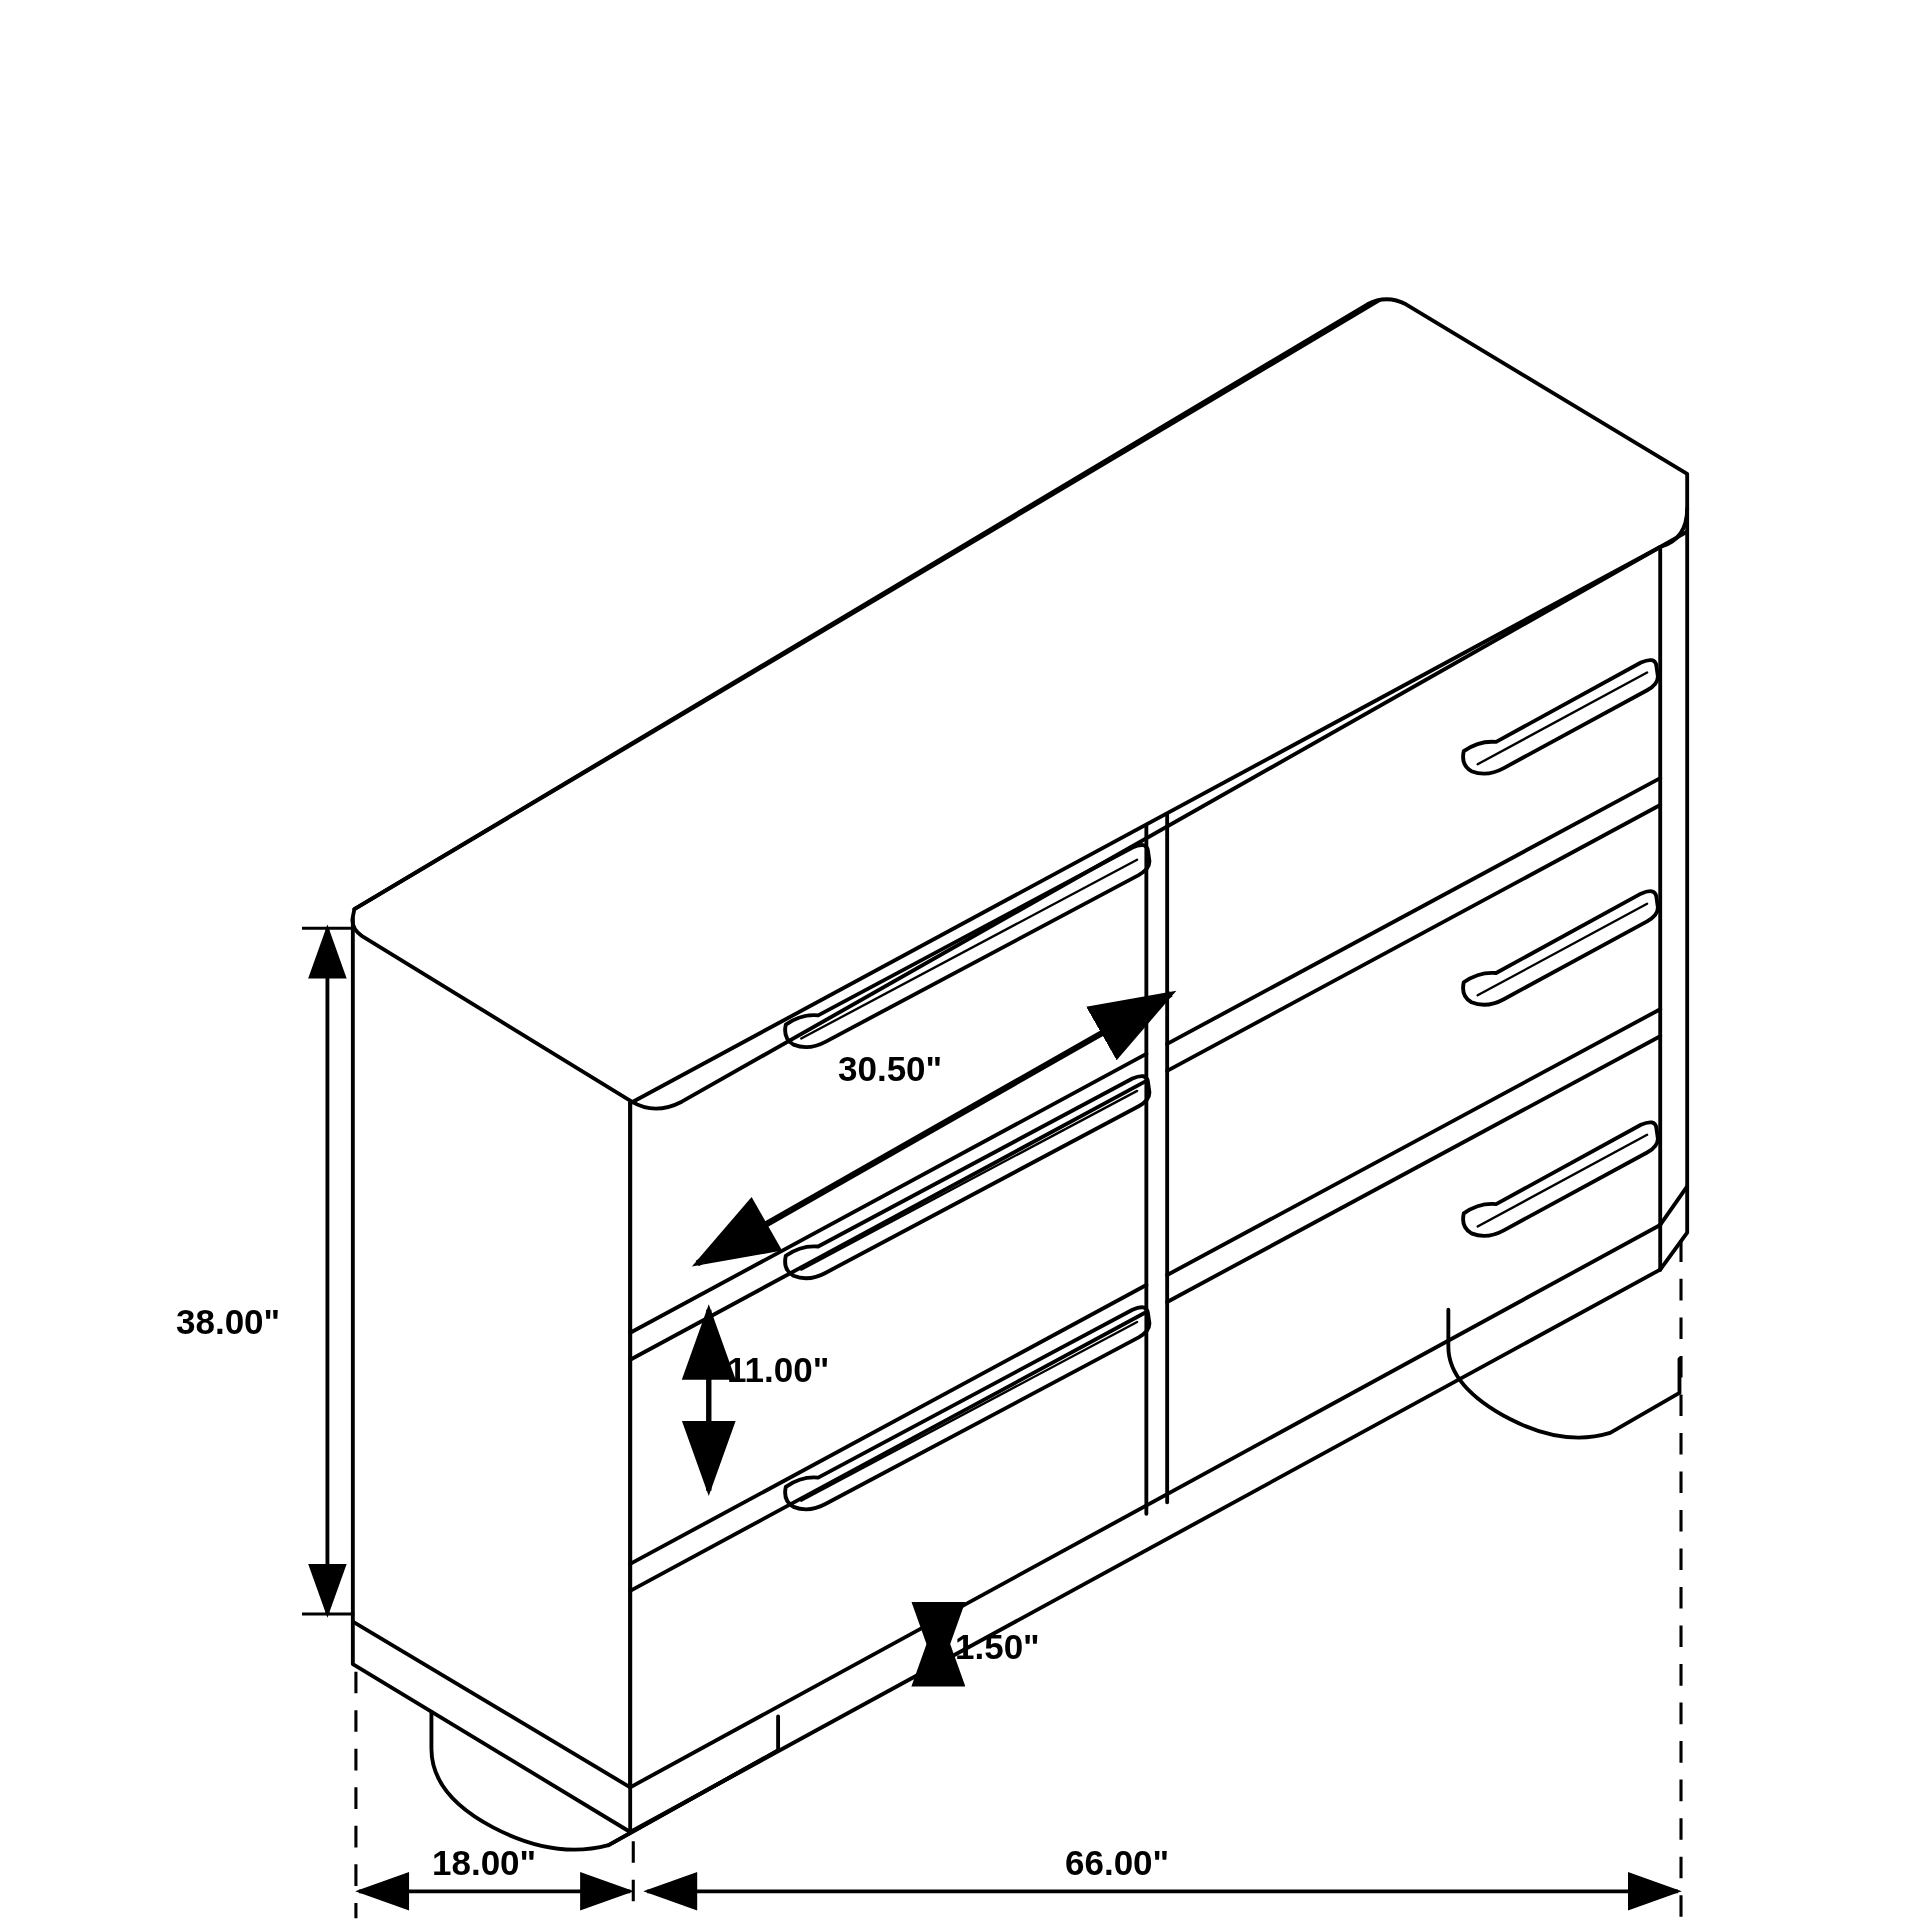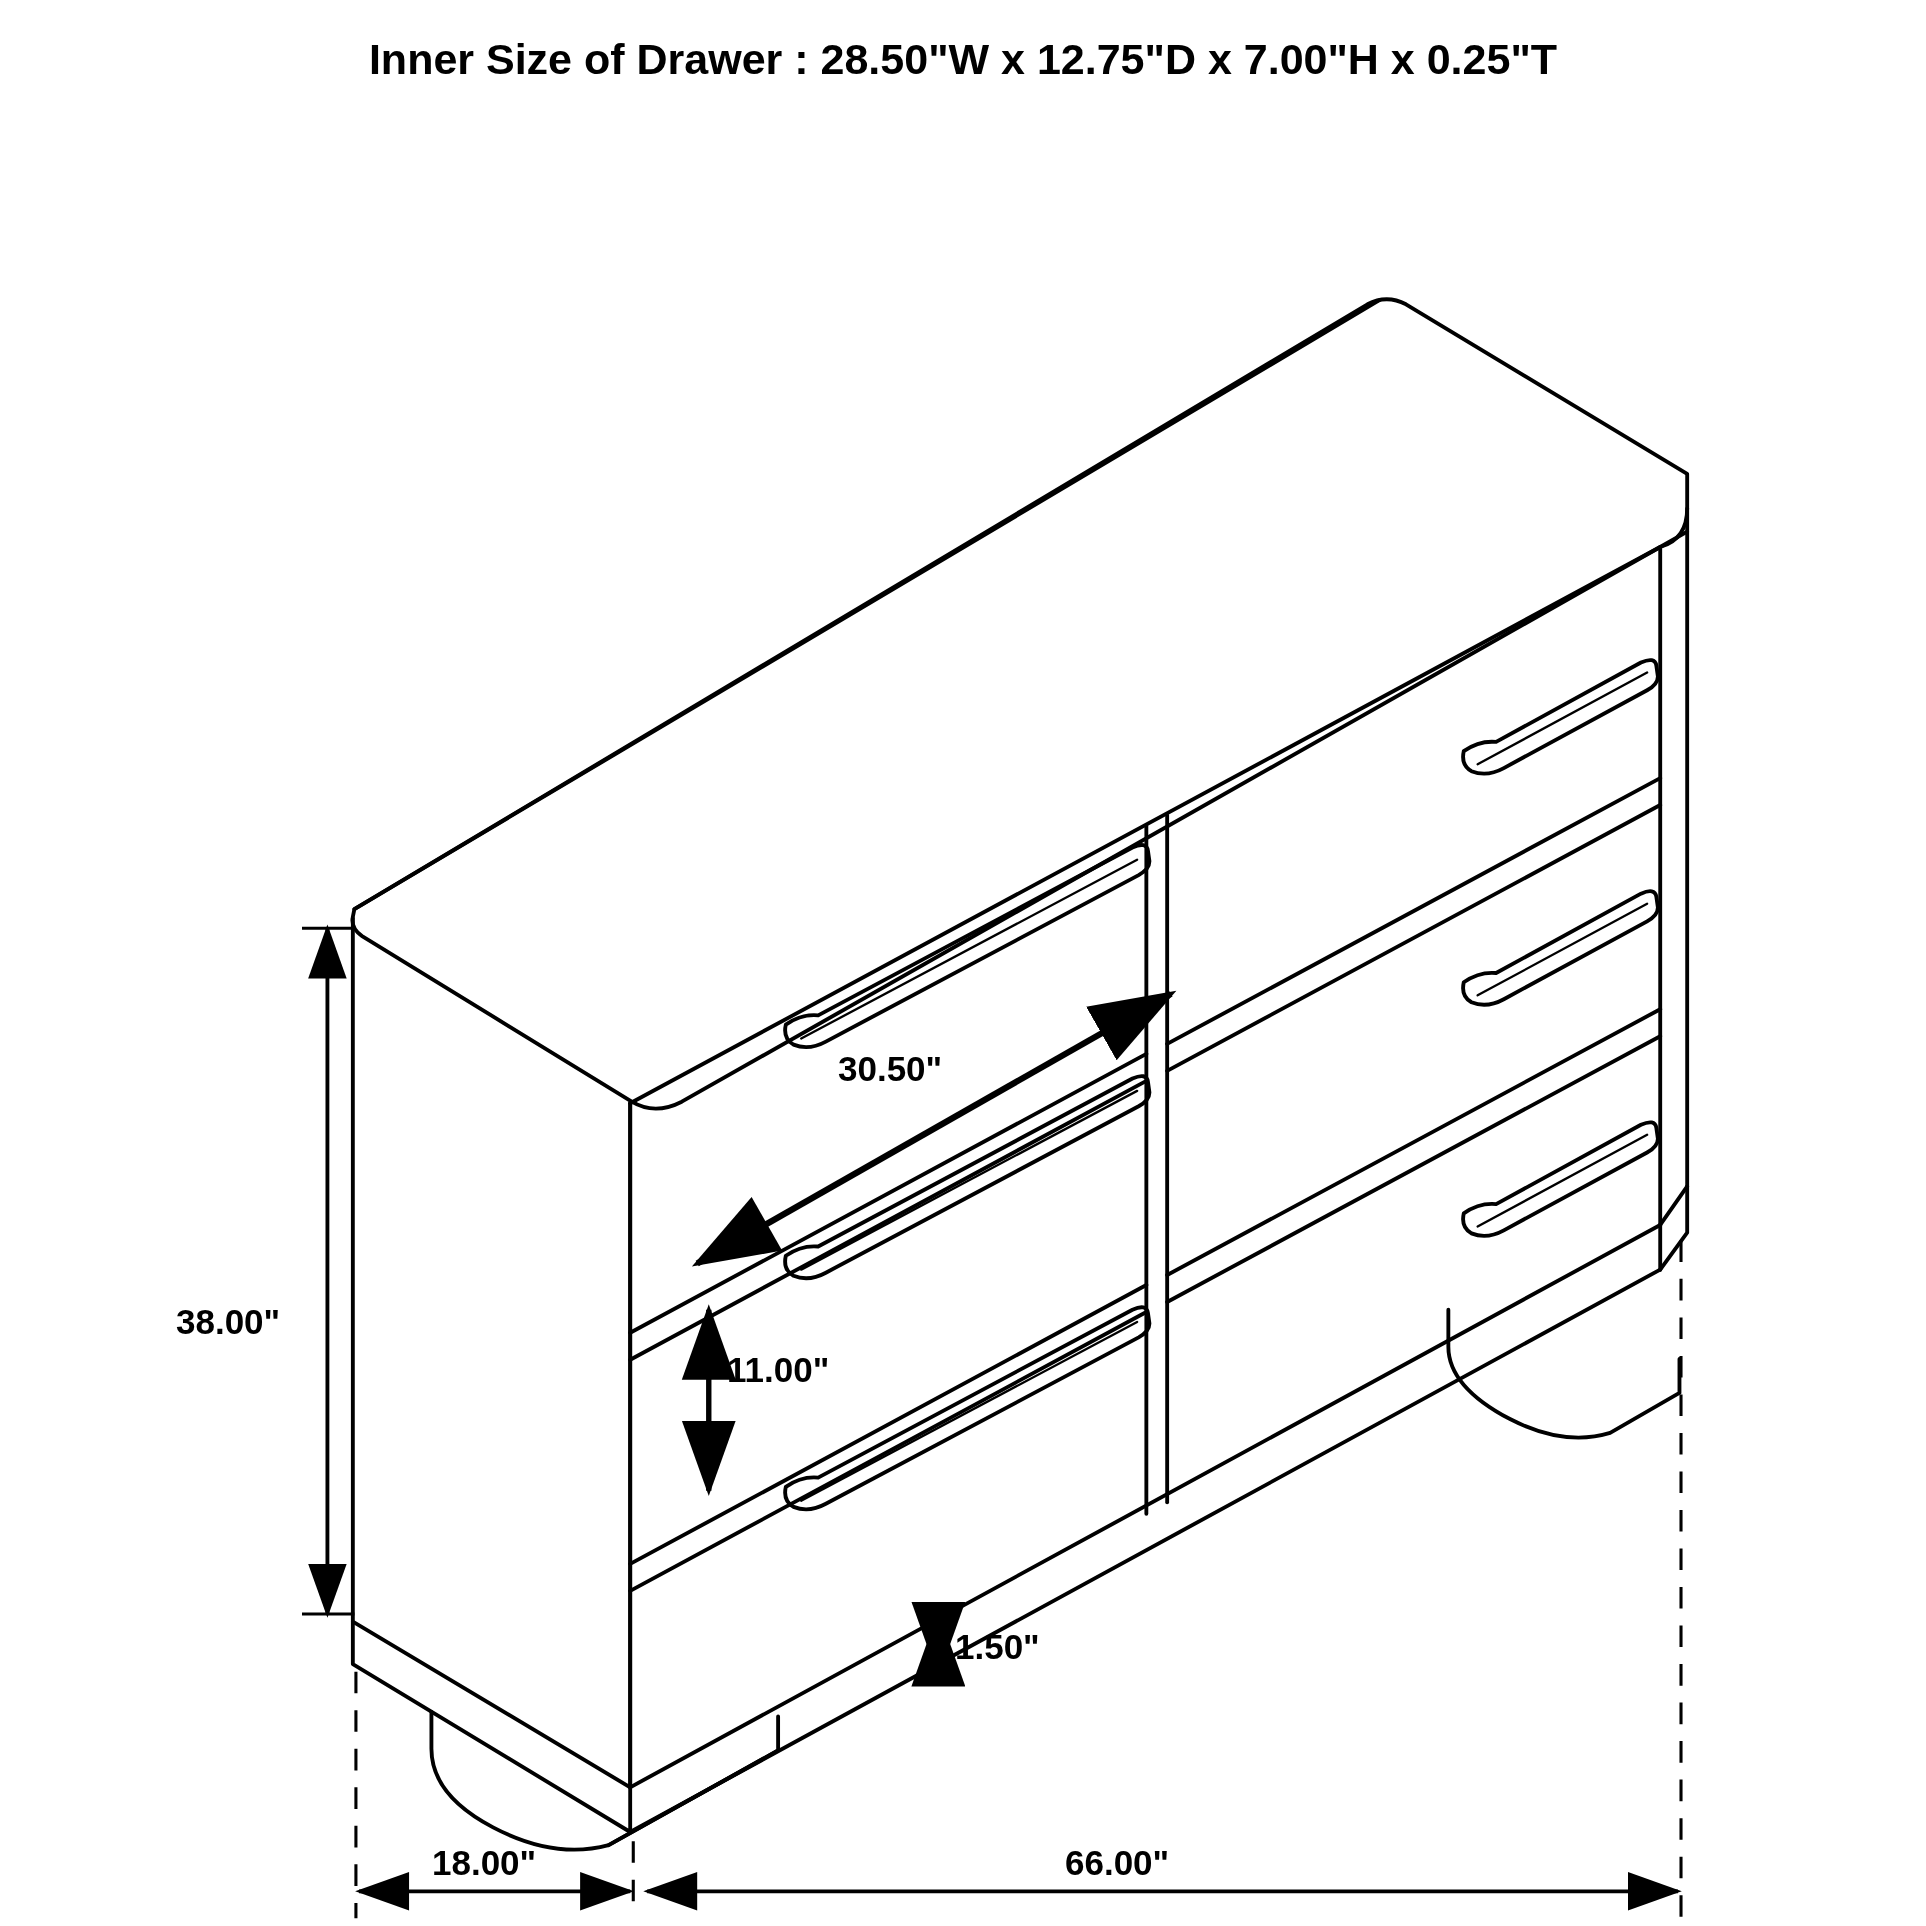--- a/index.html
+++ b/index.html
@@ -45,21 +45,20 @@
   #lbl-side     { left: 432px;  top: 1843px; }
   #lbl-width    { left: 1065px; top: 1843px; }
 
   svg { position: absolute; left: 0; top: 0; }
 </style>
 </head>
 <body>
 
 <div id="stage">
 
-  <div class="title">Inner Size of Drawer : 28.50"W x 12.75"D x 7.00"H x 0.25"T</div>
 
   <svg width="1926" height="1926" viewBox="0 0 2500 2500">
     <defs>
       <marker id="arrowEnd" markerWidth="16" markerHeight="16" refX="13" refY="5" orient="auto" markerUnits="strokeWidth">
         <path d="M0,0 L14,5 L0,10 z" fill="#000"></path>
       </marker>
       <marker id="arrowStart" markerWidth="16" markerHeight="16" refX="1" refY="5" orient="auto" markerUnits="strokeWidth">
         <path d="M14,0 L0,5 L14,10 z" fill="#000"></path>
       </marker>
     </defs>

